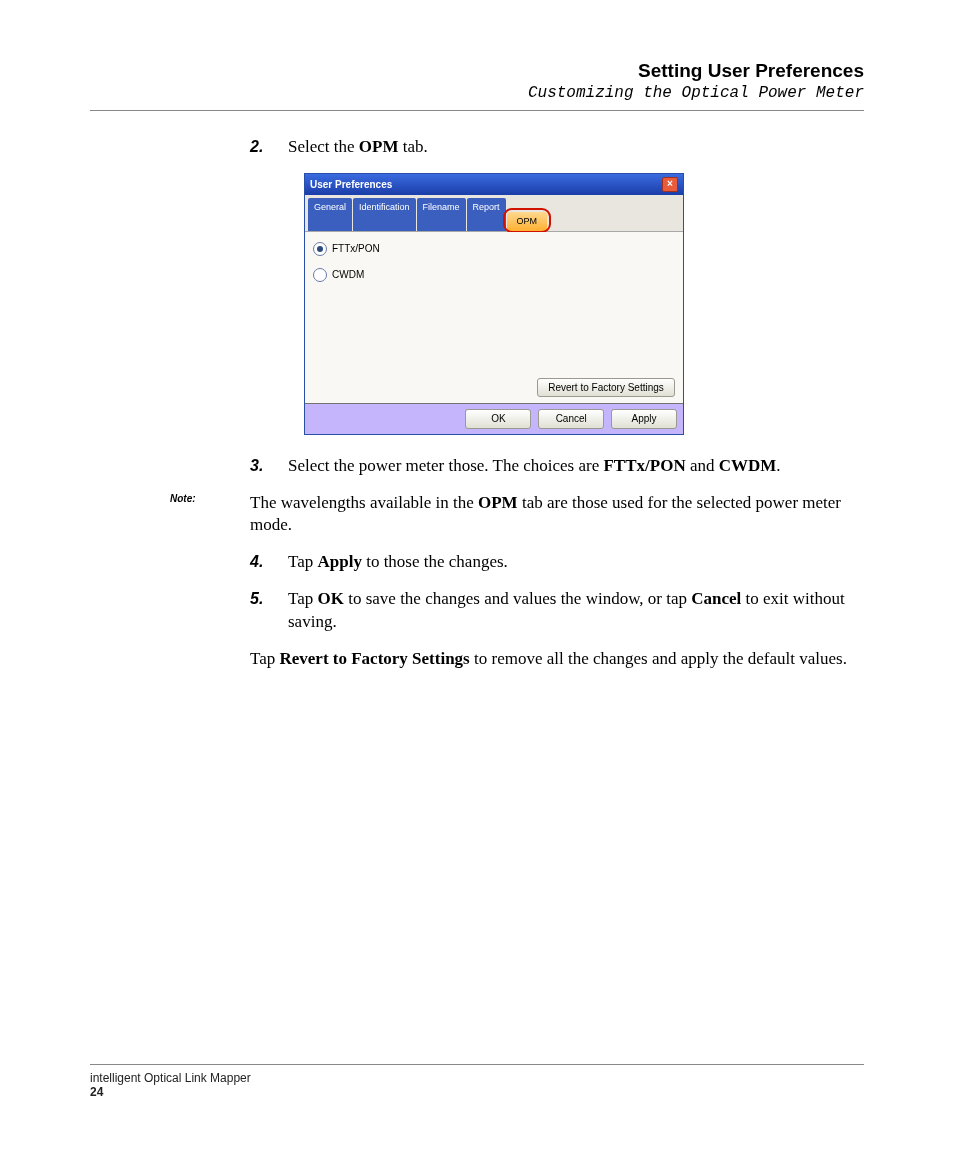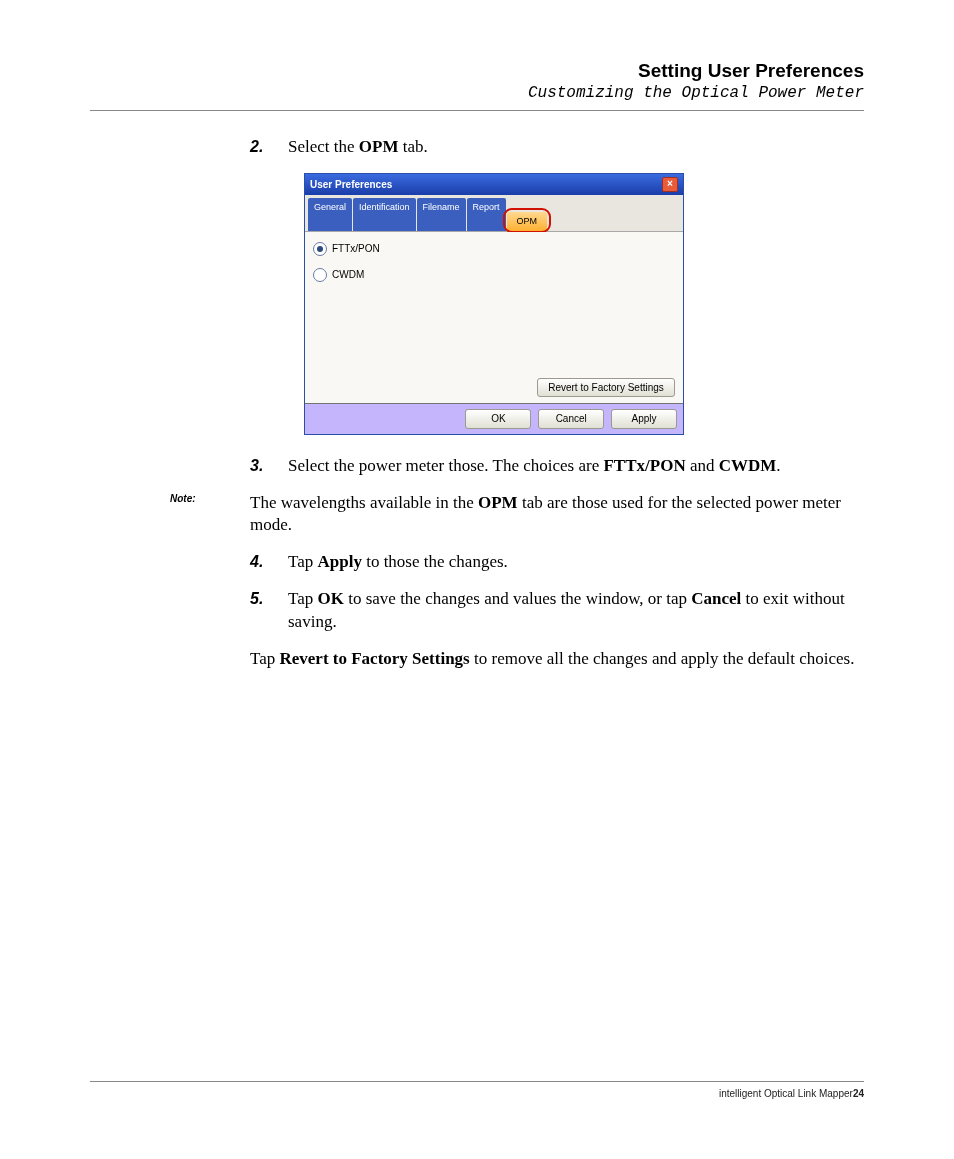--- a/index.html
+++ b/index.html
@@ -192,26 +192,27 @@
     text-align: center;
   }
   .winbtn.wide { min-width: 120px; }
 
   .footer {
     position: absolute;
     bottom: 60px;
     left: 90px;
     right: 90px;
     font-family: Arial, Helvetica, sans-serif;
-    font-size: 10px;
+    font-size: 12px;
     color: #222;
     border-top: 1px solid #888;
     padding-top: 6px;
     display: flex;
     justify-content: flex-end;
+    flex-direction: column;
   }
   .footer .pg { font-weight: bold; }
 </style>
 </head>
 <body>
 
 <div class="page">
   <div class="header">
     <div class="chapter-title">Setting User Preferences</div>
     <div class="subtitle">Customizing the Optical Power Meter</div>
@@ -278,21 +279,21 @@
   <div class="content">
     <div class="step">
       <span class="num">4.</span>
       <span>Tap </span><b>Apply</b><span> to those the changes.</span>
     </div>
     <div class="step">
       <span class="num">5.</span>
       <span>Tap </span><b>OK</b><span> to save the changes and values the window, or tap </span><b>Cancel</b><span> to exit without saving.</span>
     </div>
     <div style="margin-top:14px;">
-      <span>Tap </span><b>Revert to Factory Settings</b><span> to remove all the changes and apply the default choices.</span>
+      <span>Tap </span><b>Revert to Factory Settings</b><span> to remove all the changes and apply the default values.</span>
     </div>
   </div>
 
   <div class="footer">
     <span>intelligent Optical Link Mapper</span>
     <span class="pg">24</span>
   </div>
 </div>
 
 </body></html>

